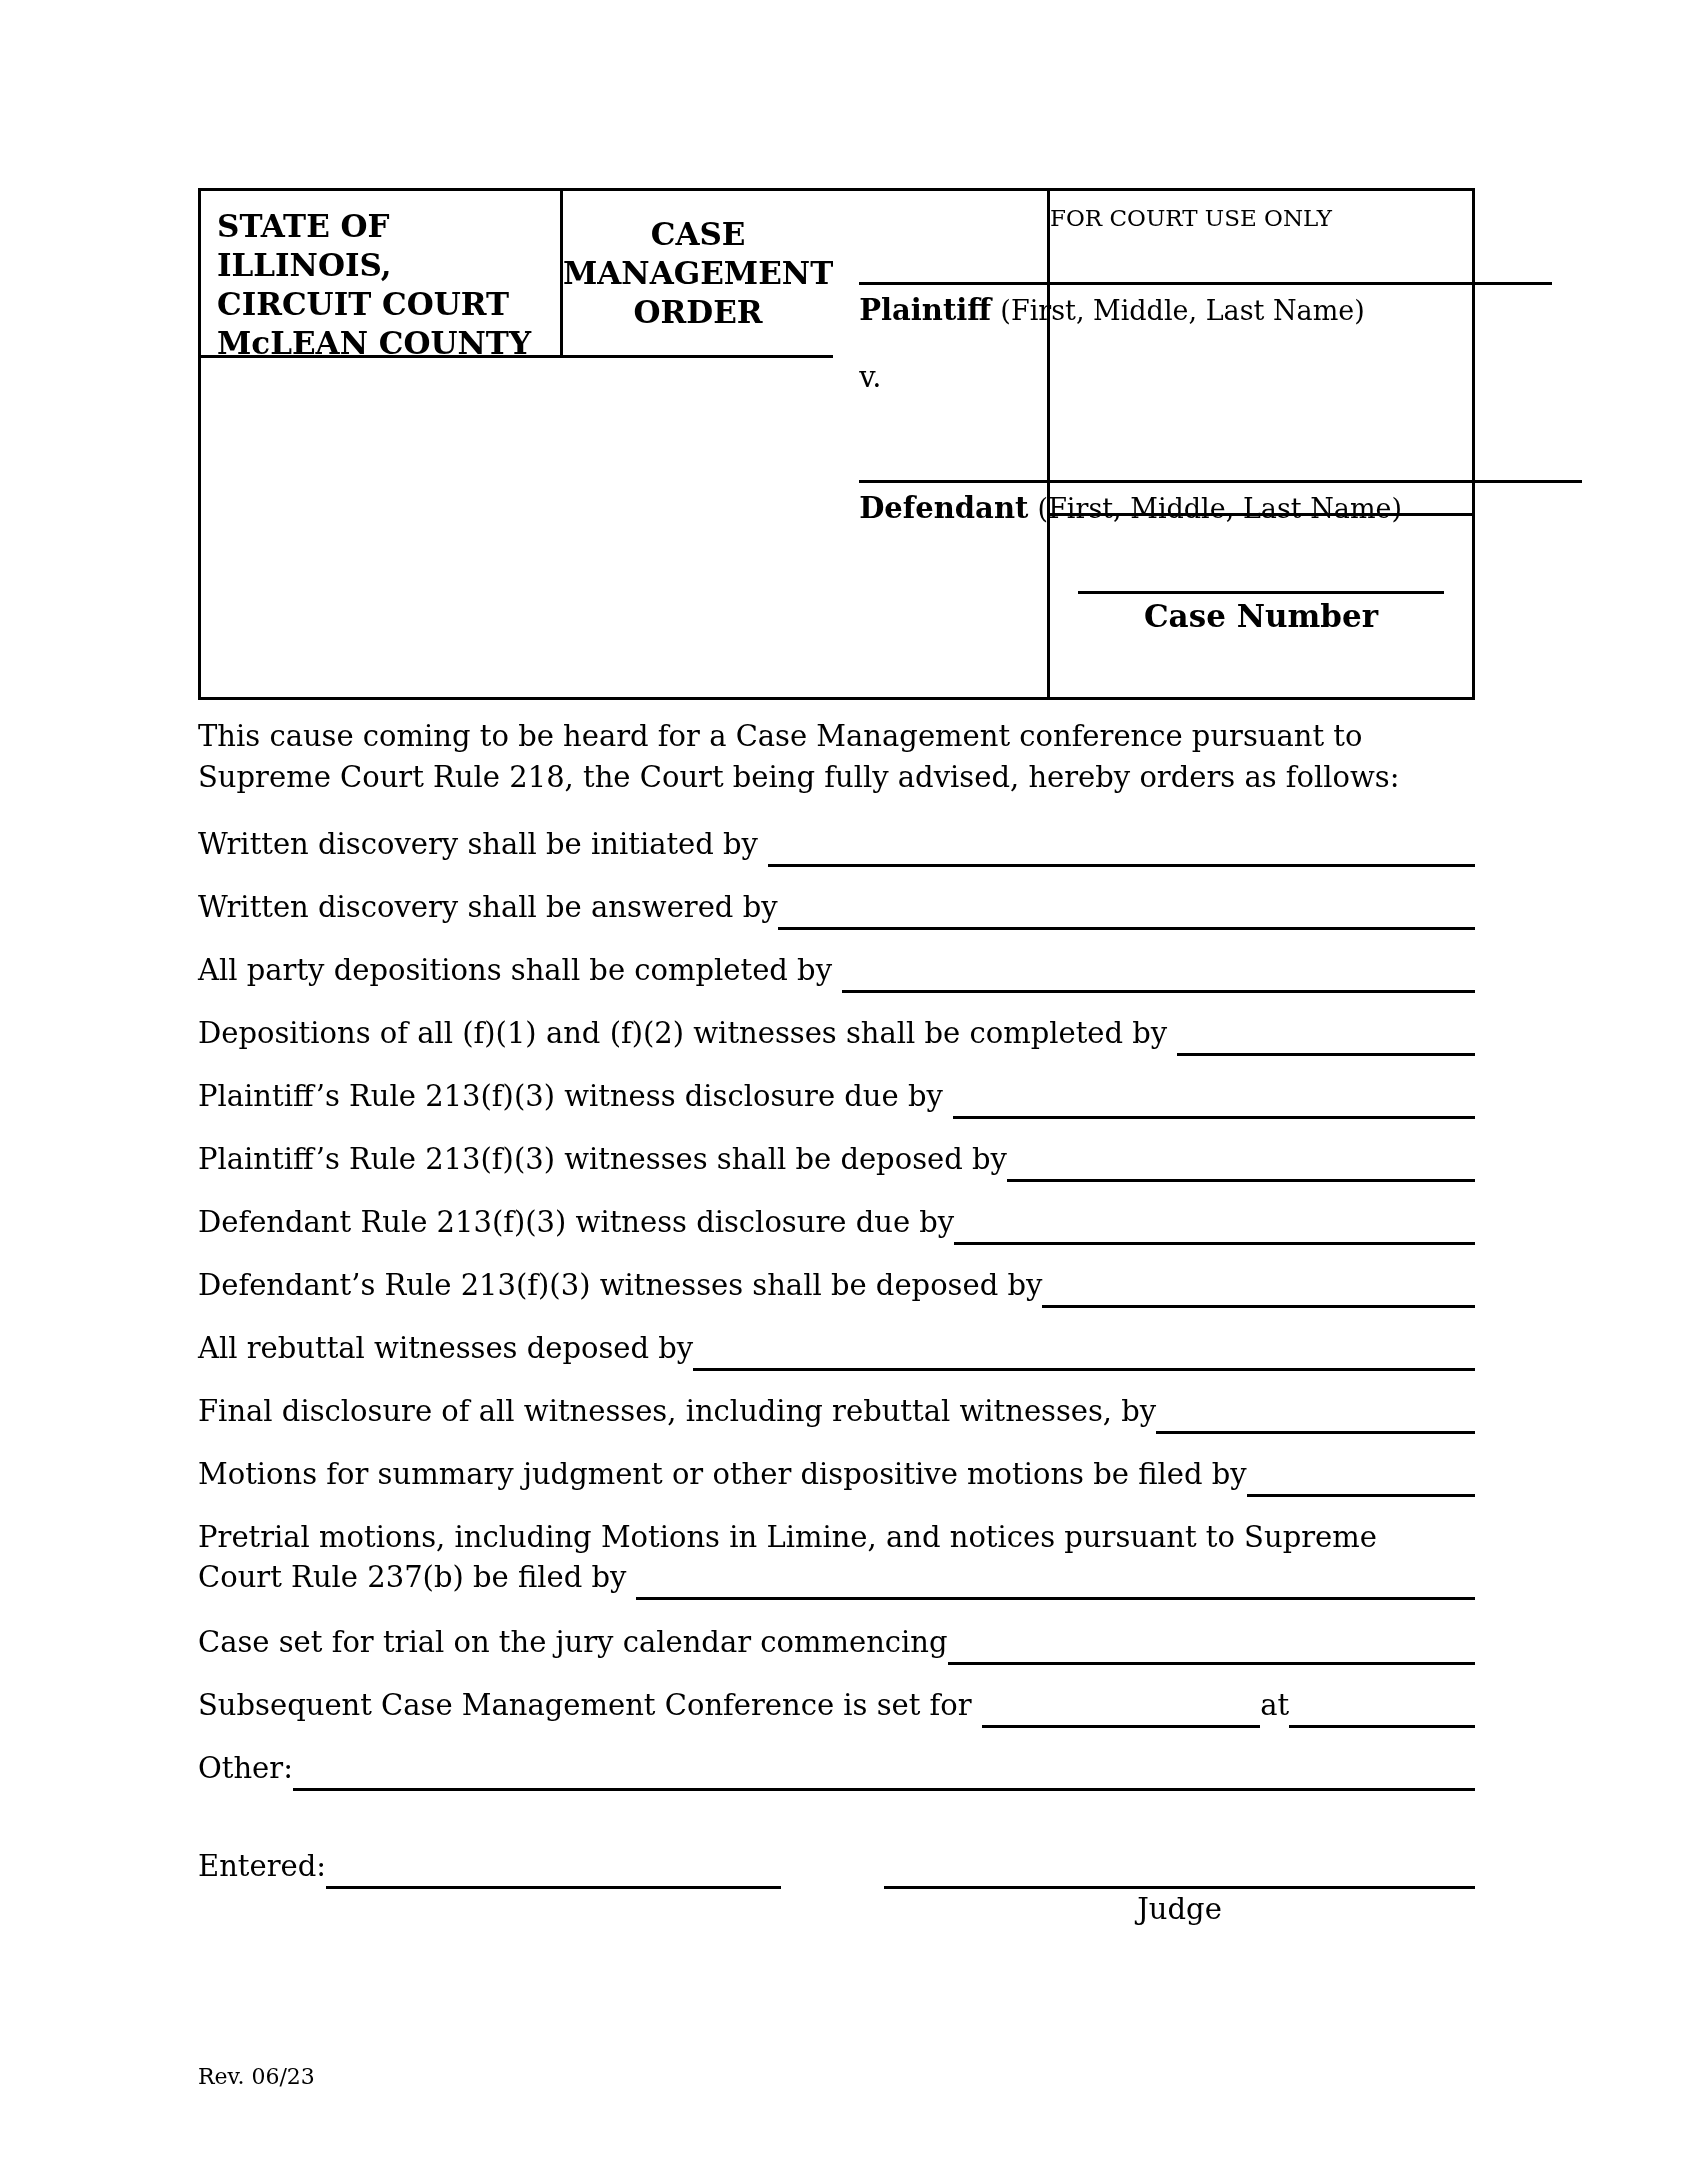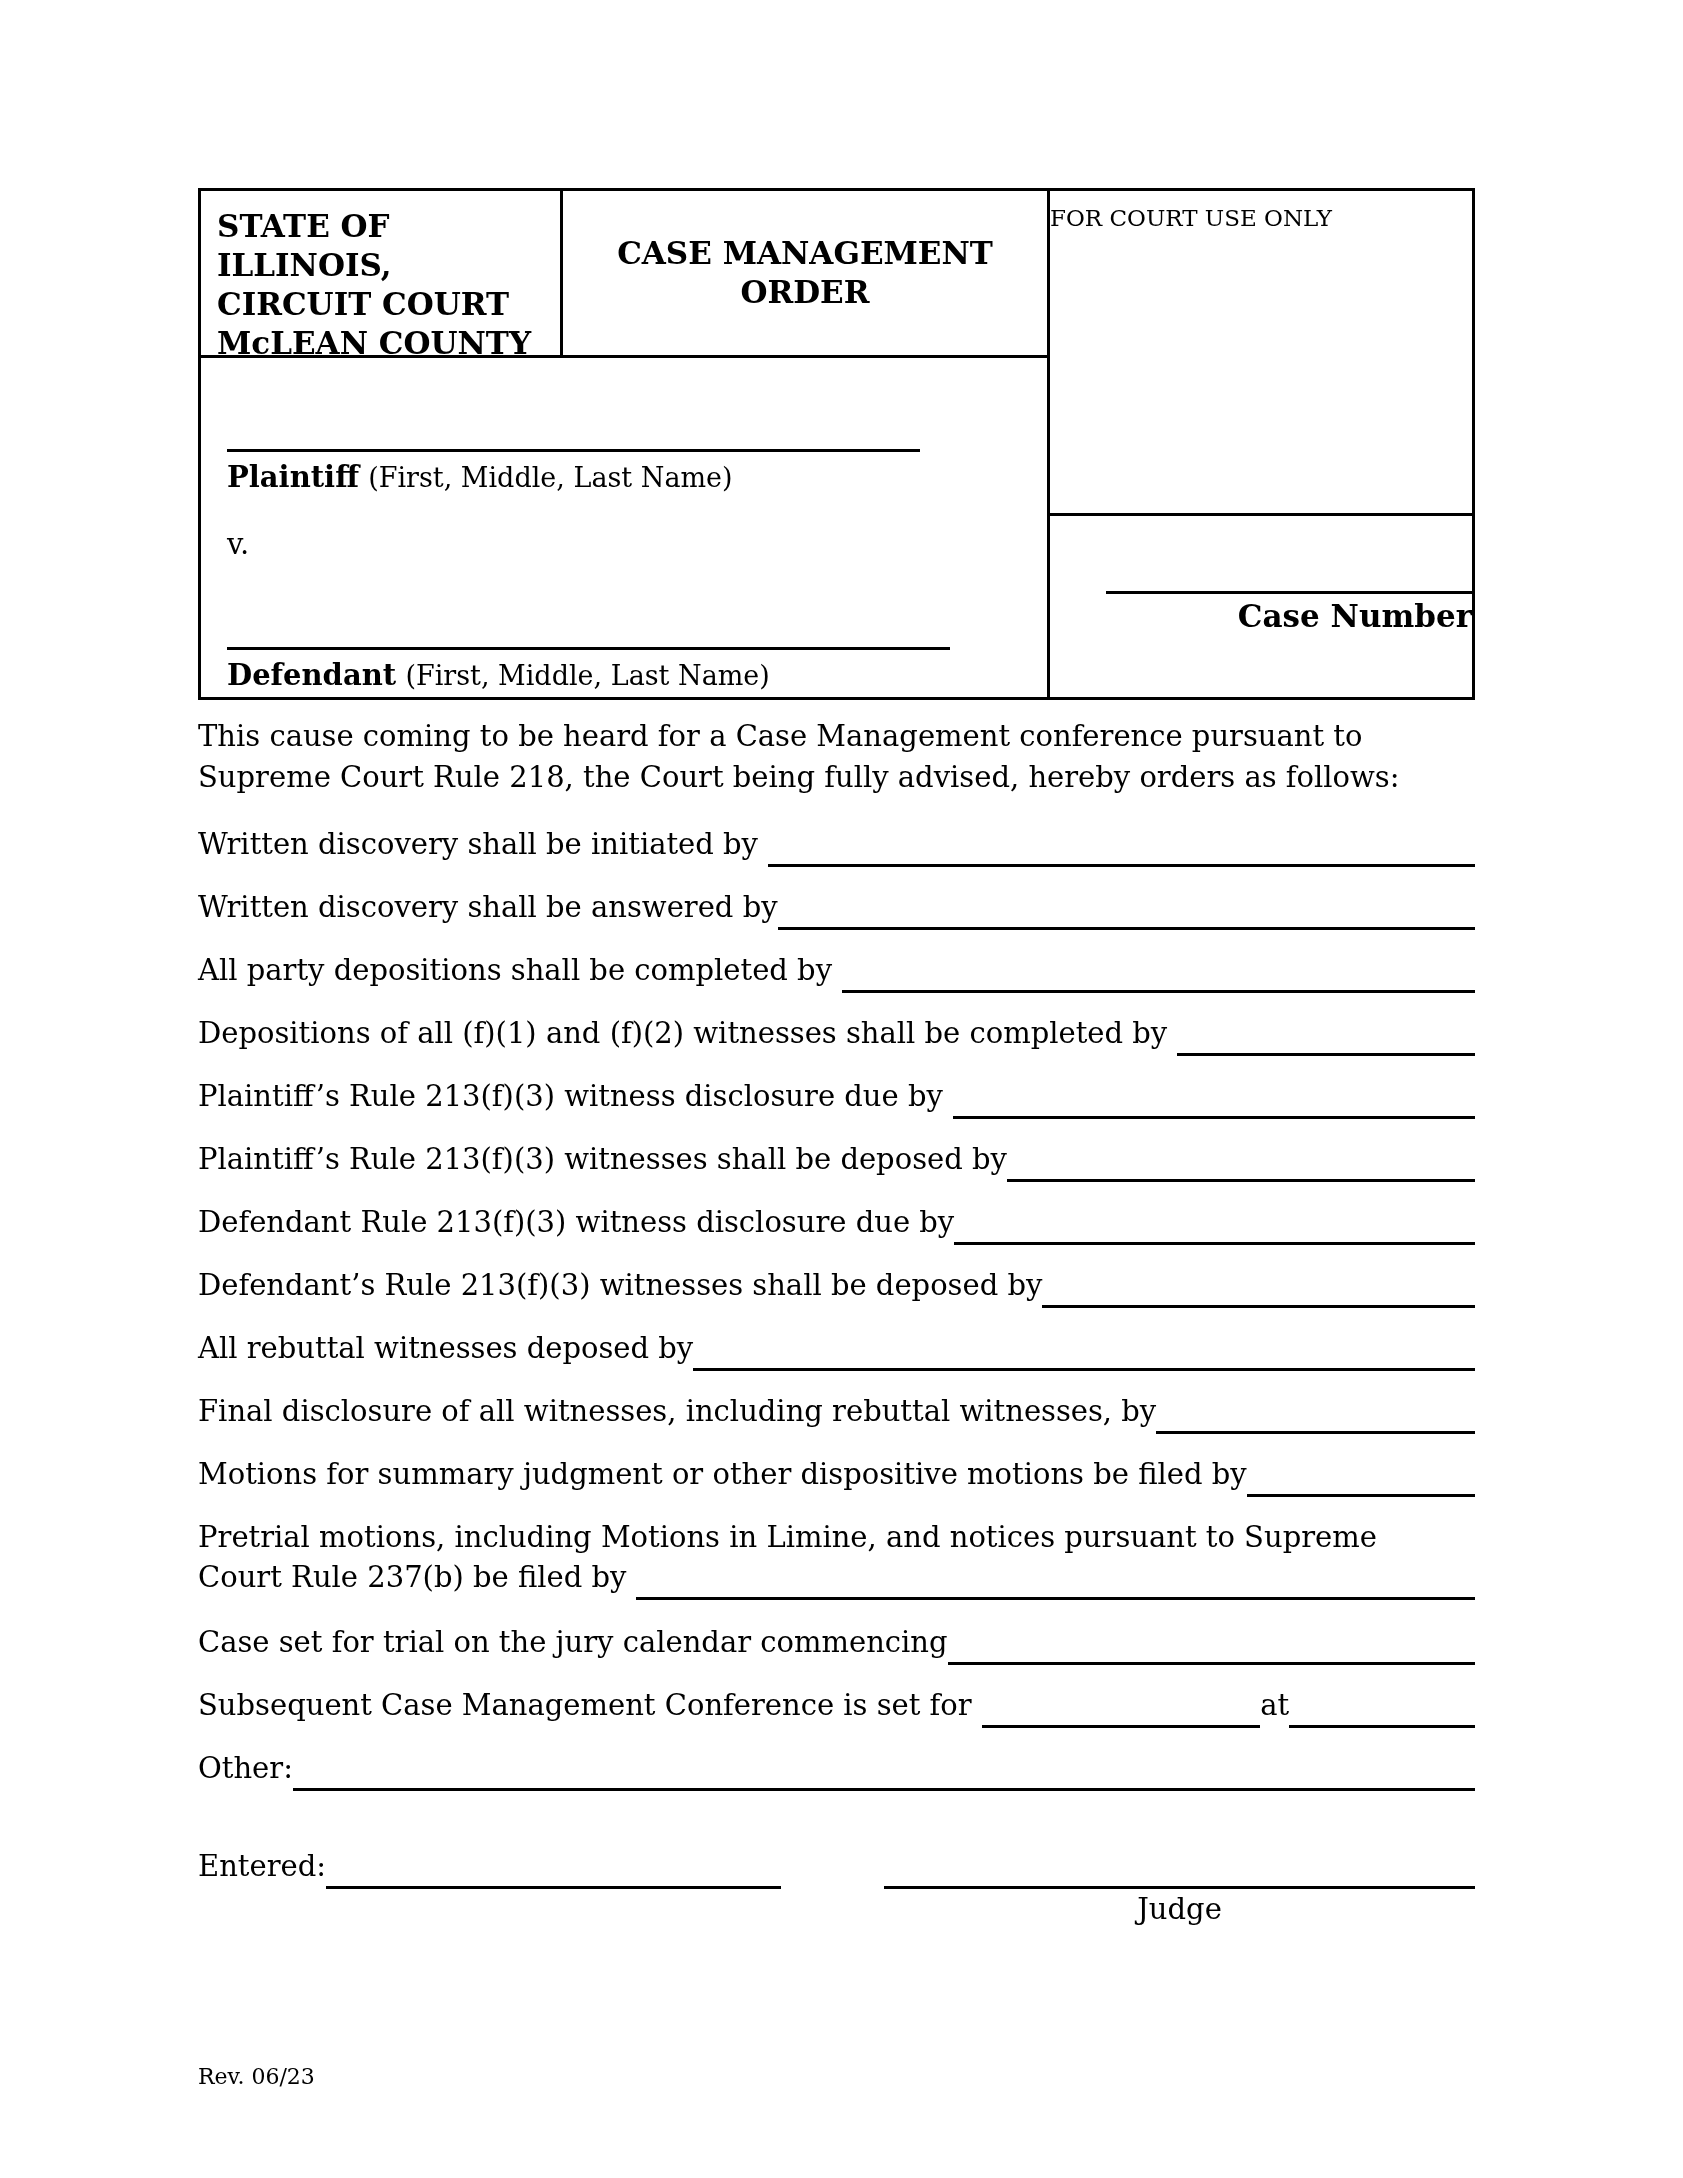--- a/index.html
+++ b/index.html
@@ -11,21 +11,21 @@
     height: 2178px;
     background: #ffffff;
     color: #000;
     font-family: "DejaVu Serif", "Liberation Serif", serif;
     overflow: hidden;
   }
   .content { position: absolute; left: 198px; top: 188px; width: 1277px; }
 
   
   .header-table { display: flex; border: 3px solid #000; height: 512px; }
-  .ht-left { width: 849px; border-right: 3px solid #000; display: flex; flex-direction: column; }
+  .ht-left { width: 849px; border-right: 3px solid #000; display: flex; flex-direction: row; }
   .ht-row1 { display: flex; border-bottom: 3px solid #000; height: 167px; }
   .court-block {
     width: 362px; border-right: 3px solid #000;
     padding: 16px 8px 0 16px;
     font-weight: 700; font-size: 31px; line-height: 39px;
   }
   .form-title {
     flex: 1; display: flex; flex-direction: column;
     justify-content: center; align-items: center;
     font-weight: 700; font-size: 31px; line-height: 39px; text-align: center;
@@ -38,21 +38,21 @@
   .bold { font-weight: 700; }
   .hint { font-size: 27px; }
   .versus { margin-top: 28px; font-size: 29px; line-height: 38px; }
   .ht-right { flex: 1; display: flex; flex-direction: column; }
   .court-use {
     height: 325px; border-bottom: 3px solid #000;
     text-align: left; padding-top: 14px; font-size: 23px;
   }
   .case-number-cell {
     flex: 1; display: flex; flex-direction: column;
-    align-items: flex-end; justify-content: center; padding-top: 12px;
+    align-items: center; justify-content: center; padding-top: 12px;
   }
   .cn-line { width: 366px; border-bottom: 3px solid #000; }
   .cn-label { font-size: 31px; font-weight: 700; margin-top: 4px; }
 
   
   .intro { margin-top: 16px; font-size: 29px; line-height: 41px; }
   .order-list { margin-top: 26px; }
   .order-row {
     display: flex; align-items: baseline;
     font-size: 29px; line-height: 40px; margin-bottom: 20px;

